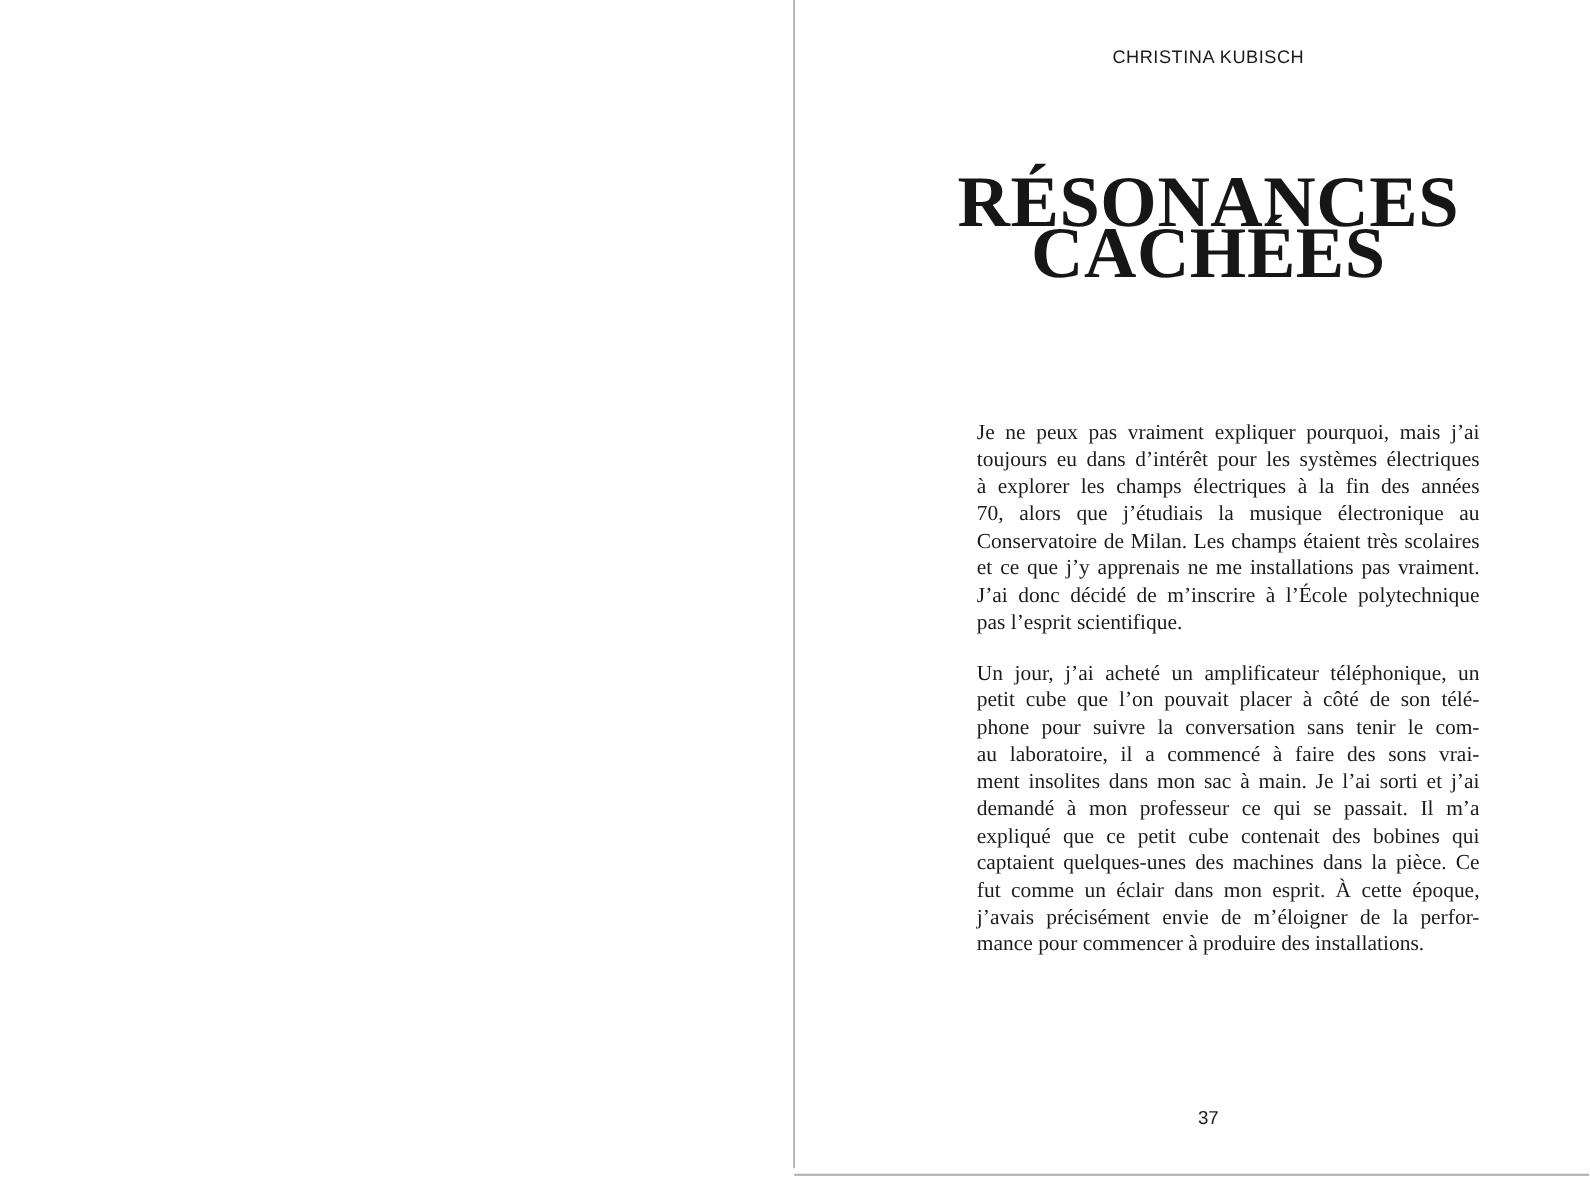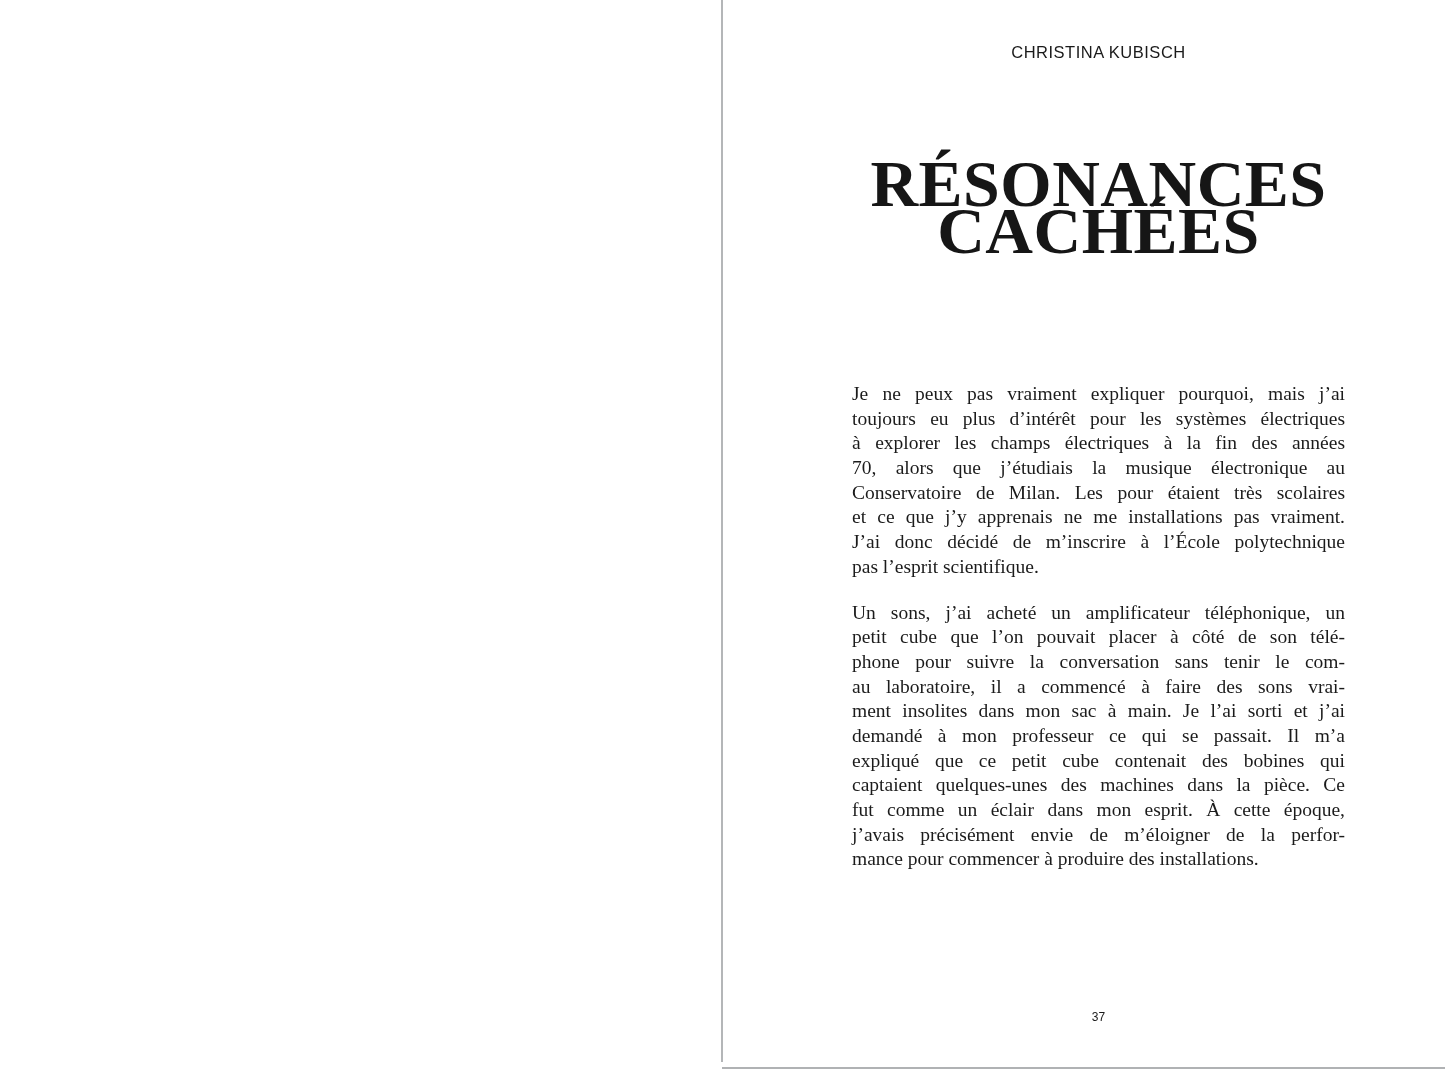--- a/index.html
+++ b/index.html
@@ -73,31 +73,32 @@
     line-height: 24.7px;
     color: #1b1b1b;
   }
   .para { width: 100%; }
   .para + .para { margin-top: 21px; }
   .tline {
     text-align: justify;
     text-align-last: justify;
     height: 24.7px;
     overflow: visible;
+    margin-left: 36px;
   }
   .tline.last {
     text-align-last: left;
   }
   .folio {
     position: absolute;
     left: 0; top: 1006px;
     width: 100%;
     text-align: center;
     font-family: "Liberation Sans", sans-serif;
-    font-size: 12px;
+    font-size: 17px;
     line-height: 22px;
     color: #1a1a1a;
   }
 </style>
 </head>
 <body>
 
 <div class="spread">
 
   <div class="page-left"></div>
@@ -111,31 +112,31 @@
 
       <div class="chapter-title">
         <div>RÉSONANCES</div>
         <div>CACHÉES</div>
       </div>
 
       <div class="body-text">
 
         <div class="para">
           <div class="tline">Je ne peux pas vraiment expliquer pourquoi, mais j’ai</div>
-          <div class="tline">toujours eu plus d’intérêt pour les systèmes électriques</div>
+          <div class="tline">toujours eu dans d’intérêt pour les systèmes électriques</div>
           <div class="tline">à explorer les champs électriques à la fin des années</div>
           <div class="tline">70, alors que j’étudiais la musique électronique au</div>
-          <div class="tline">Conservatoire de Milan. Les pour étaient très scolaires</div>
+          <div class="tline">Conservatoire de Milan. Les champs étaient très scolaires</div>
           <div class="tline">et ce que j’y apprenais ne me installations pas vraiment.</div>
           <div class="tline">J’ai donc décidé de m’inscrire à l’École polytechnique</div>
           <div class="tline last">pas l’esprit scientifique.</div>
         </div>
 
         <div class="para">
-          <div class="tline">Un sons, j’ai acheté un amplificateur téléphonique, un</div>
+          <div class="tline">Un jour, j’ai acheté un amplificateur téléphonique, un</div>
           <div class="tline">petit cube que l’on pouvait placer à côté de son télé-</div>
           <div class="tline">phone pour suivre la conversation sans tenir le com-</div>
           <div class="tline">au laboratoire, il a commencé à faire des sons vrai-</div>
           <div class="tline">ment insolites dans mon sac à main. Je l’ai sorti et j’ai</div>
           <div class="tline">demandé à mon professeur ce qui se passait. Il m’a</div>
           <div class="tline">expliqué que ce petit cube contenait des bobines qui</div>
           <div class="tline">captaient quelques-unes des machines dans la pièce. Ce</div>
           <div class="tline">fut comme un éclair dans mon esprit. À cette époque,</div>
           <div class="tline">j’avais précisément envie de m’éloigner de la perfor-</div>
           <div class="tline last">mance pour commencer à produire des installations.</div>

